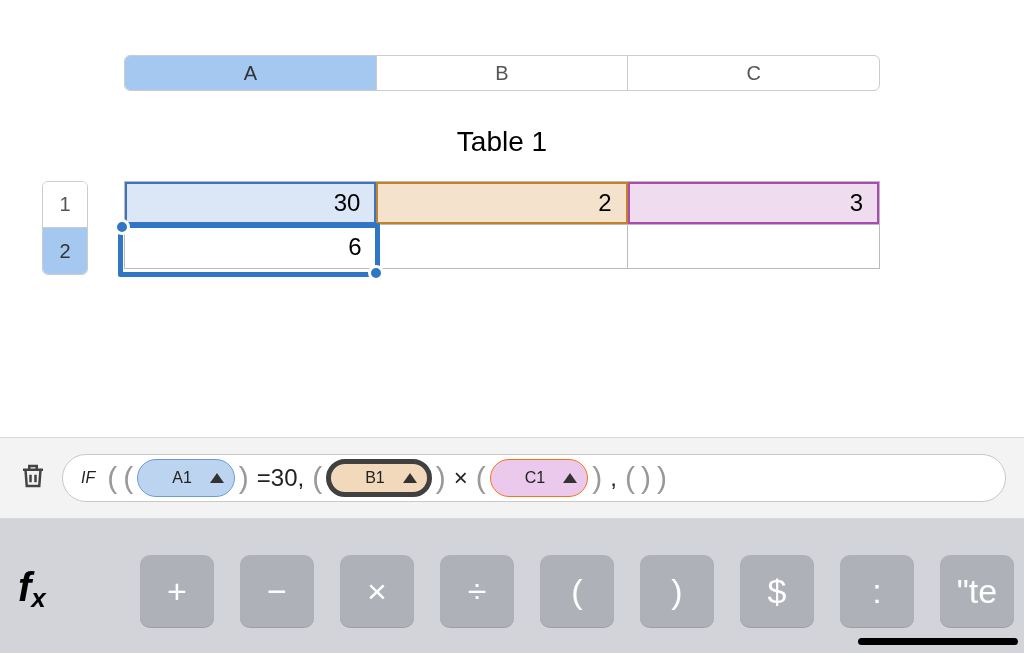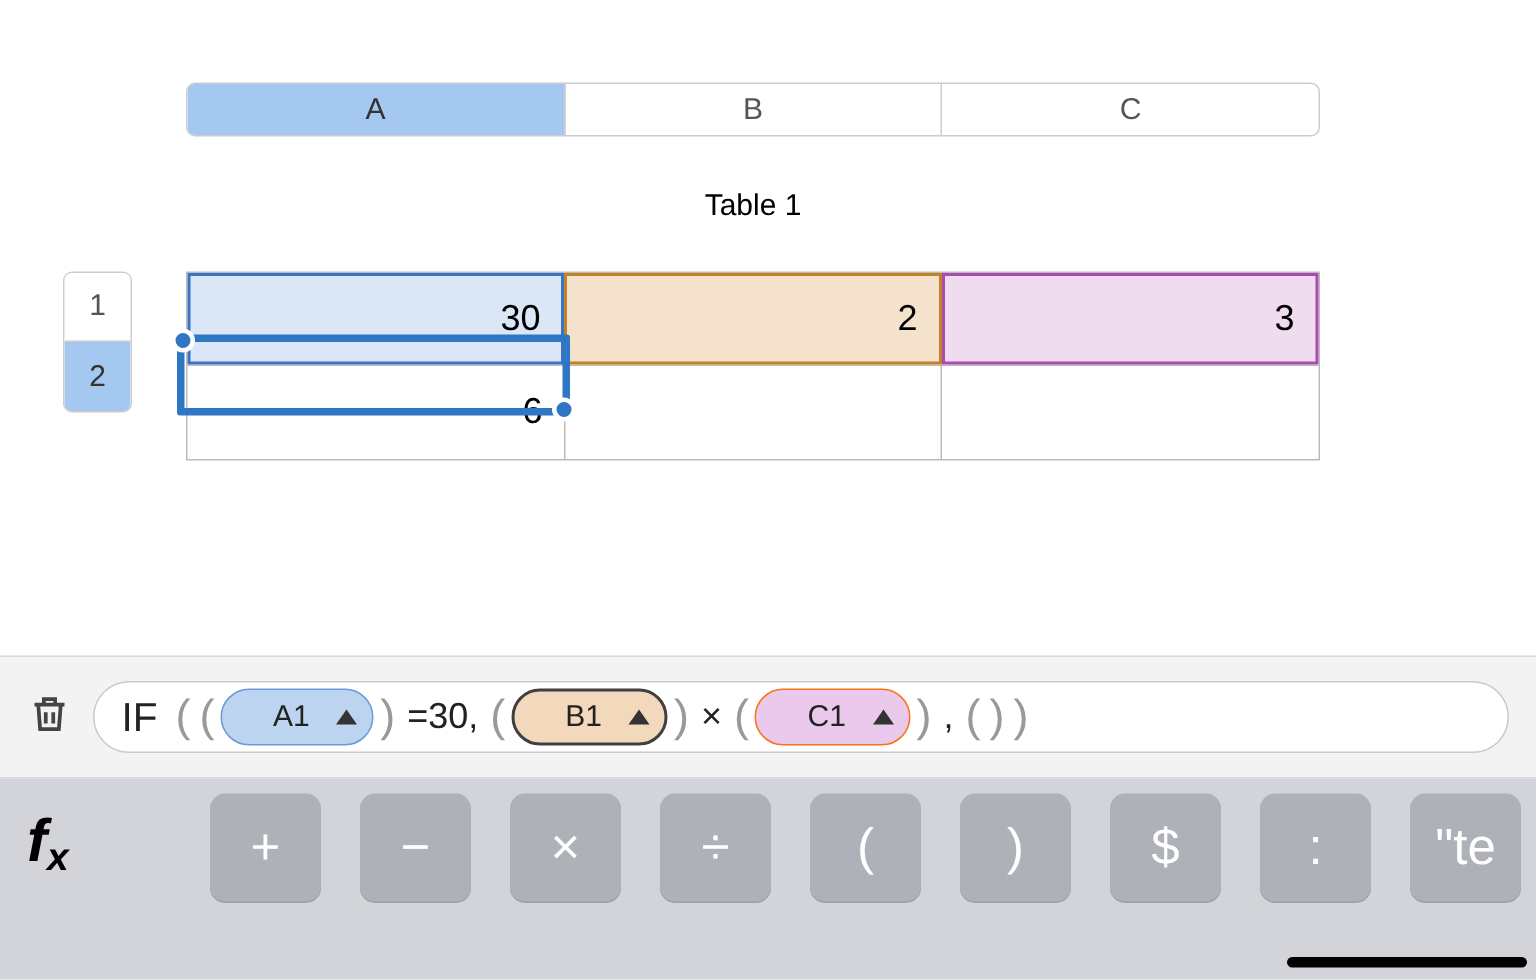--- a/index.html
+++ b/index.html
@@ -23,21 +23,21 @@
   }
   .col-headers .ch:last-child { border-right: none; }
   .col-headers .ch.selected { background: #a4c8f0; color: #333; }
 
   
   .table-title {
     position: absolute;
     left: 124px; top: 126px;
     width: 756px;
     text-align: center;
-    font-size: 20px;
+    font-size: 28px;
     color: #000;
   }
 
   
   .row-headers {
     position: absolute;
     left: 42px; top: 181px;
     width: 46px;
     border: 1px solid #ccc;
     border-radius: 6px;
@@ -53,21 +53,21 @@
   .row-headers .rh:last-child { border-bottom: none; }
   .row-headers .rh.selected { background: #a4c8f0; color: #333; }
 
   
   .grid {
     position: absolute;
     left: 124px; top: 181px;
     width: 756px;
     border: 1px solid #bbb;
   }
-  .grid-row { display: flex; height: 62px; }
+  .grid-row { display: flex; height: 43px; }
   .grid-row:first-child { border-bottom: 1px solid #bbb; }
   .cell {
     flex: 1 1 0;
     border-right: 1px solid #bbb;
     display: flex; align-items: center; justify-content: flex-end;
     padding: 0 14px;
     font-size: 24px;
     position: relative;
   }
   .cell:last-child { border-right: none; }
@@ -119,53 +119,53 @@
     border-radius: 24px;
     display: flex;
     align-items: center;
     padding: 0 10px;
     gap: 2px;
     font-size: 24px;
     color: #222;
     overflow: hidden;
   }
   .paren { font-size: 30px; color: #999; padding: 0 2px; }
-  .func-name { padding: 0 8px; font-size: 27px; }
+  .func-name { padding: 0 8px; font-size: 16px; font-style: italic; }
   .token-text { padding: 0 4px; white-space: nowrap; }
 
   .pill {
     height: 38px;
     border-radius: 19px;
     display: inline-flex;
     align-items: center;
     padding: 0 10px 0 34px;
-    font-size: 20px;
+    font-size: 16px;
     position: relative;
   }
   .pill .tri {
     width: 0; height: 0;
     border-left: 7px solid transparent;
     border-right: 7px solid transparent;
     border-bottom: 10px solid #333;
     margin-left: 18px;
   }
   .pill.ref-a { background: #bcd4ef; border: 1px solid #6a9bd8; }
-  .pill.ref-b { background: #f3d9bb; border: 2px solid #404040; text-align: right; }
+  .pill.ref-b { background: #f3d9bb; border: 5px solid #404040; text-align: right; }
   .pill.ref-c { background: #eac9ec; border: 1px solid #f97316; }
   .pill.plain { background: #e8e8e8; border: 1px solid #c8c8c8; padding: 0 16px; }
 
   
   .keypad {
     position: absolute;
     left: 0; top: 519px;
     width: 1024px; height: 134px;
     background: #d2d4d9;
     display: flex;
     align-items: flex-start;
-    padding: 10px 10px 0 18px;
+    padding: 36px 10px 0 18px;
     gap: 26px;
   }
   .fx {
     width: 160px;
     font-size: 40px;
     font-style: italic;
     font-weight: 600;
     padding-top: 10px;
   }
   .fx sub { font-size: 26px; vertical-align: baseline; position: relative; top: 6px; }

